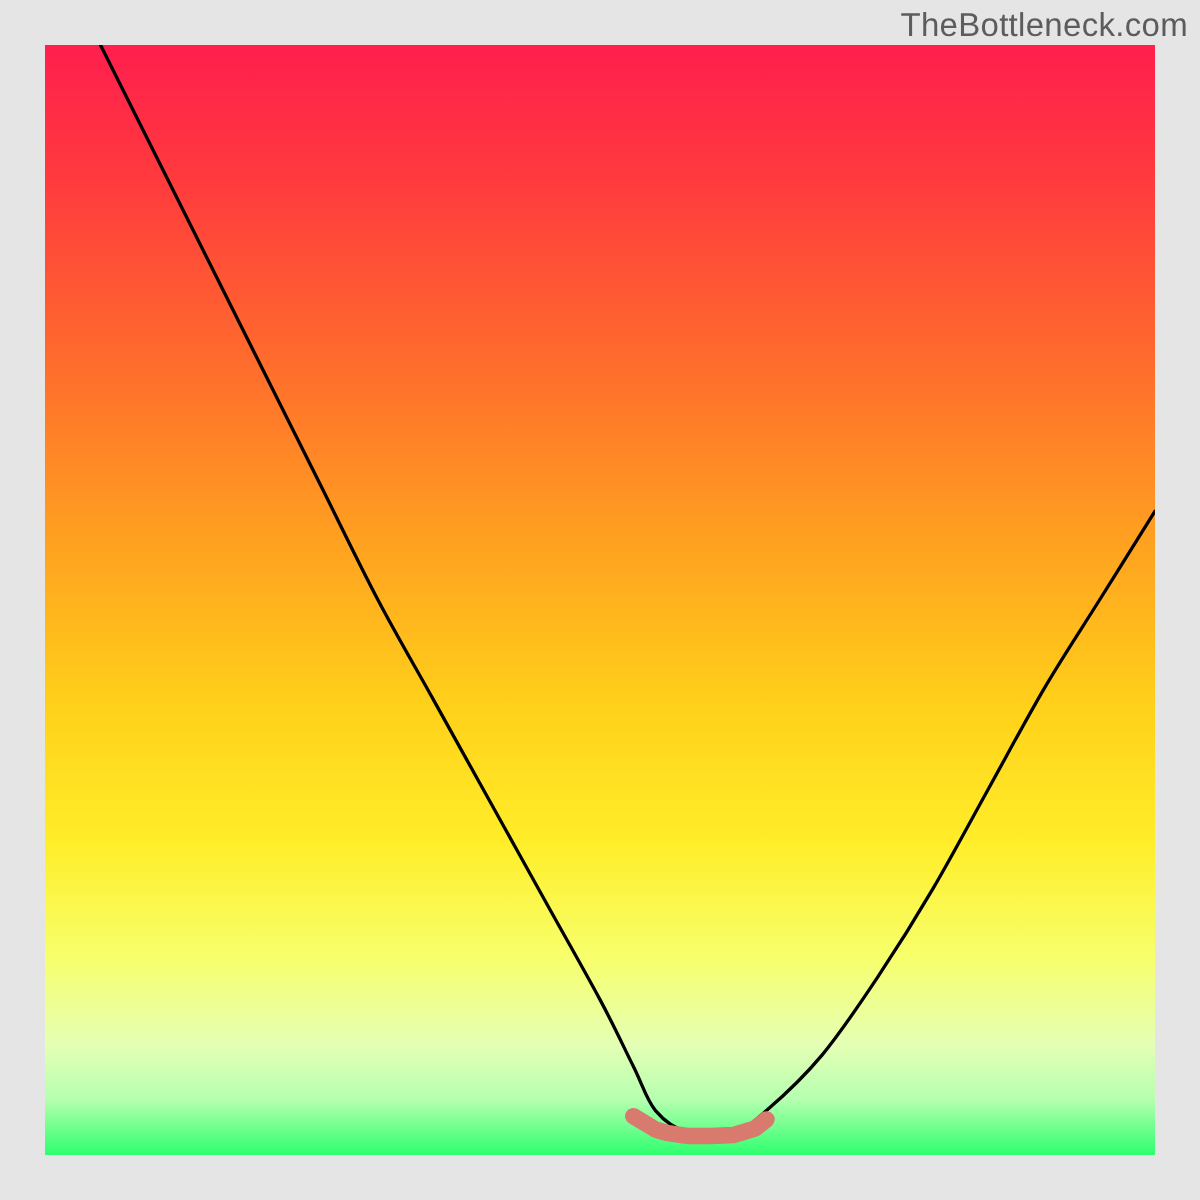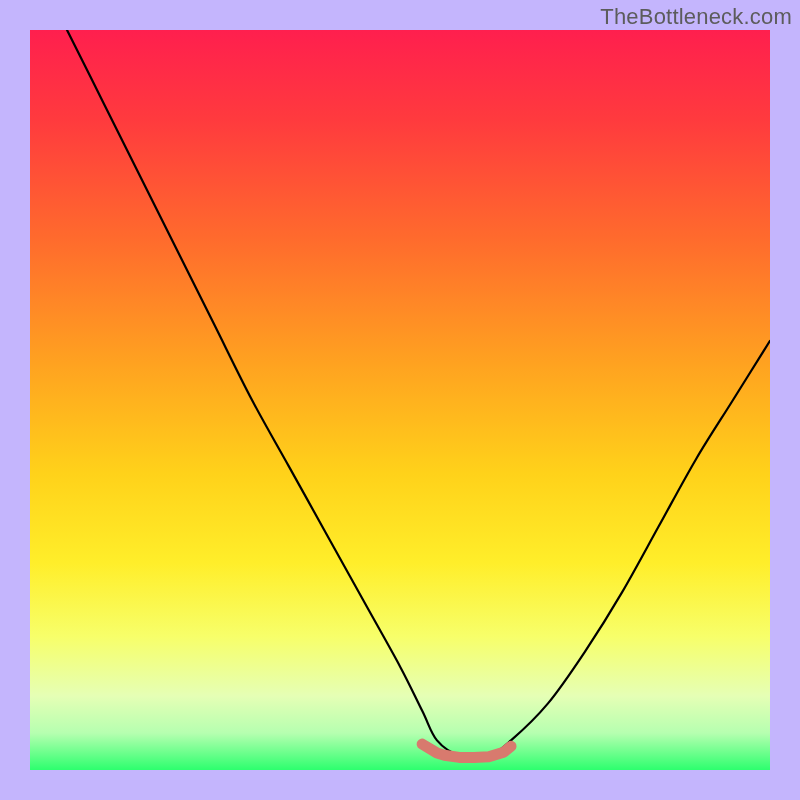--- a/index.html
+++ b/index.html
@@ -8,21 +8,21 @@
     width: 800px;
     height: 800px;
     background: #000;
     overflow: hidden;
     font-family: Arial, Helvetica, sans-serif;
   }
   .frame {
     position: relative;
     width: 800px;
     height: 800px;
-    background: #c4b5fd;
+    background: #e5e5e5;
   }
   .plot-area {
     position: absolute;
     left: 30px;
     top: 30px;
     width: 740px;
     height: 740px;
     
     background: linear-gradient(
       to bottom,

